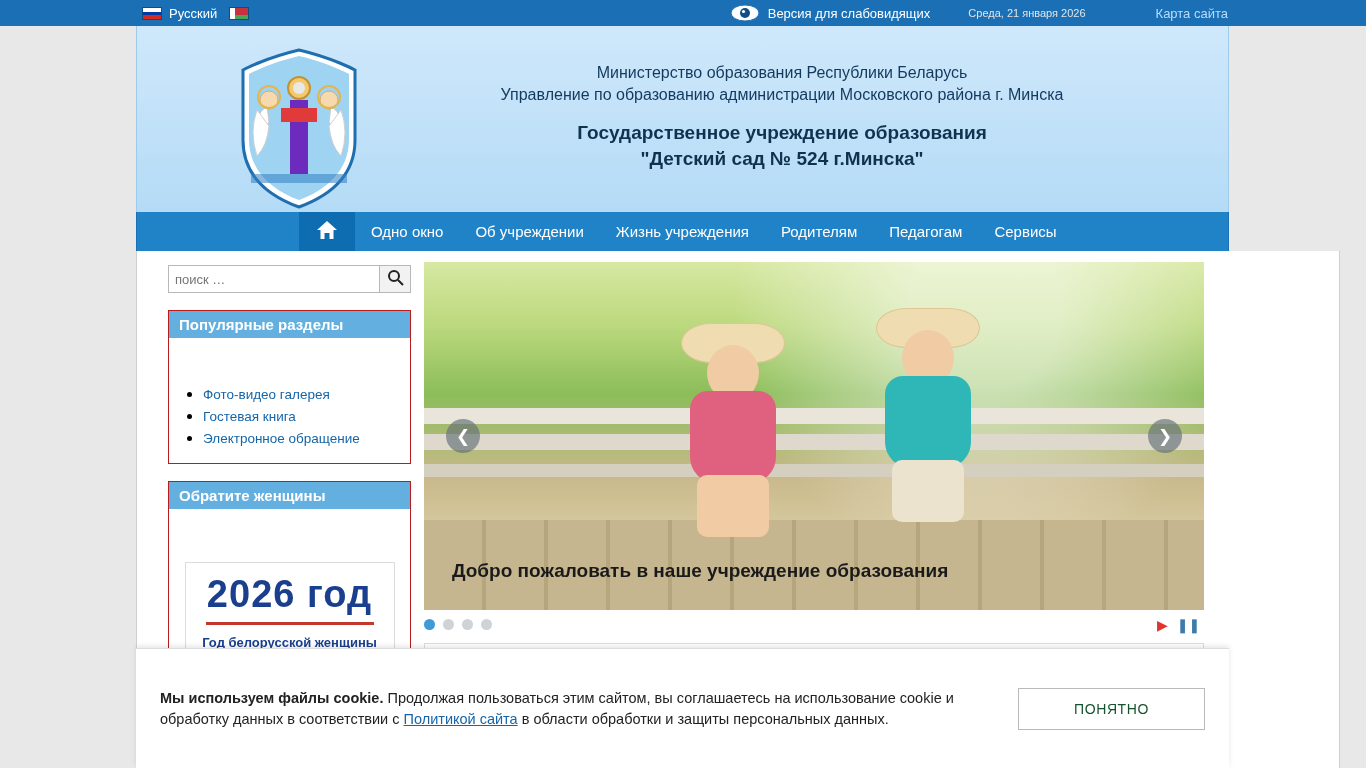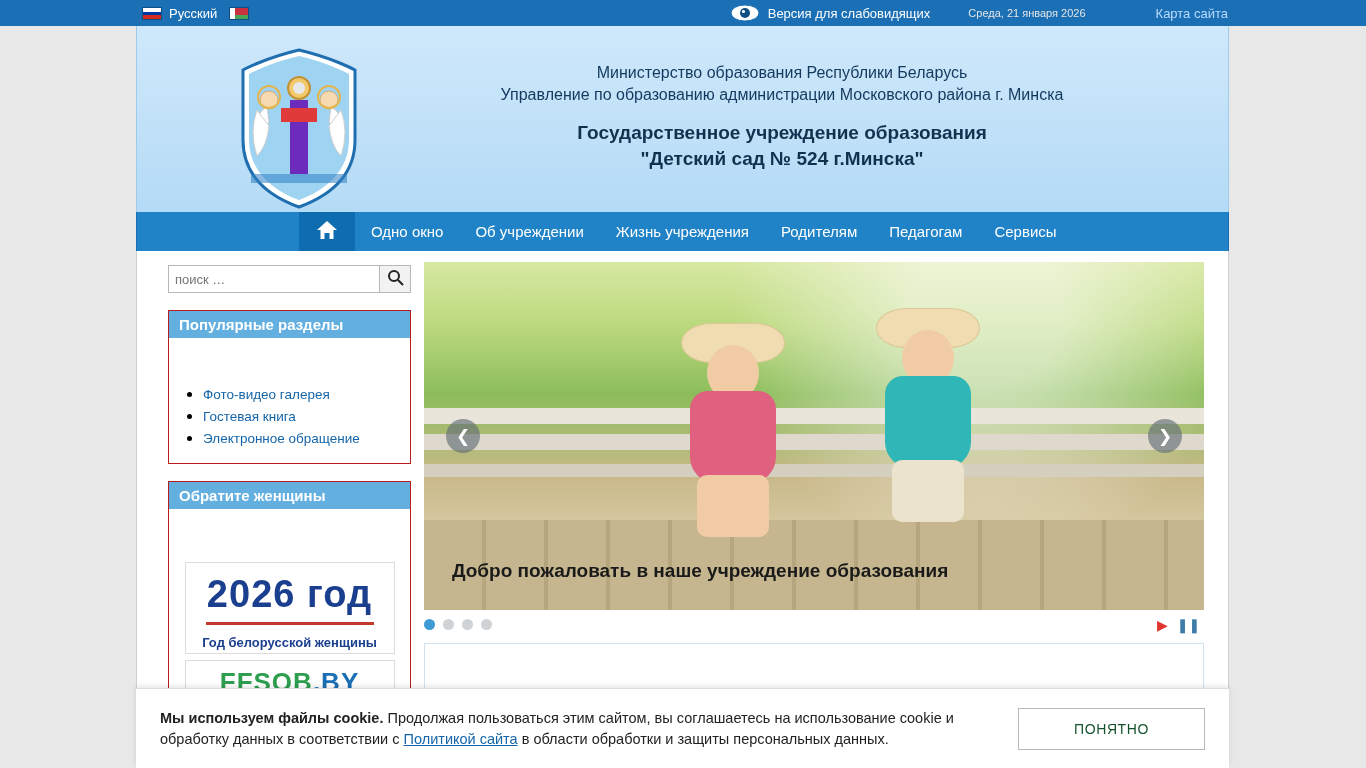--- a/index.html
+++ b/index.html
@@ -114,21 +114,21 @@
     display: flex; align-items: center;
     padding: 0 16px;
     color: #ffffff; font-size: 15px;
     text-decoration: none;
     white-space: nowrap;
   }
 
   
   .content {
     position: absolute; left: 136px; top: 251px;
-    width: 1093px; height: 517px;
+    width: 1204px; height: 517px;
     background: #ffffff;
     border-left: 1px solid #cfcfcf;
     border-right: 1px solid #cfcfcf;
   }
   
   .sidebar {
     position: absolute; left: 31px; top: 14px;
     width: 243px;
   }
   .search-row {
@@ -327,21 +327,21 @@
     border: 1px solid #cfe2ef;
     background: #ffffff;
     text-align: center;
     padding-top: 92px;
     font-size: 15px; font-weight: bold; color: #222;
   }
 
   
   .cookie {
     position: absolute; left: 136px; bottom: 0;
-    width: 1093px; height: 80px;
+    width: 1093px; height: 120px;
     background: #ffffff;
     border-top: 1px solid #dddddd;
     box-shadow: 0 -2px 5px rgba(0,0,0,0.10);
     display: flex; align-items: center;
     padding: 0 24px;
   }
   .cookie-text {
     flex: 1;
     font-size: 14.5px; line-height: 21px; color: #222;
     padding-right: 24px;

